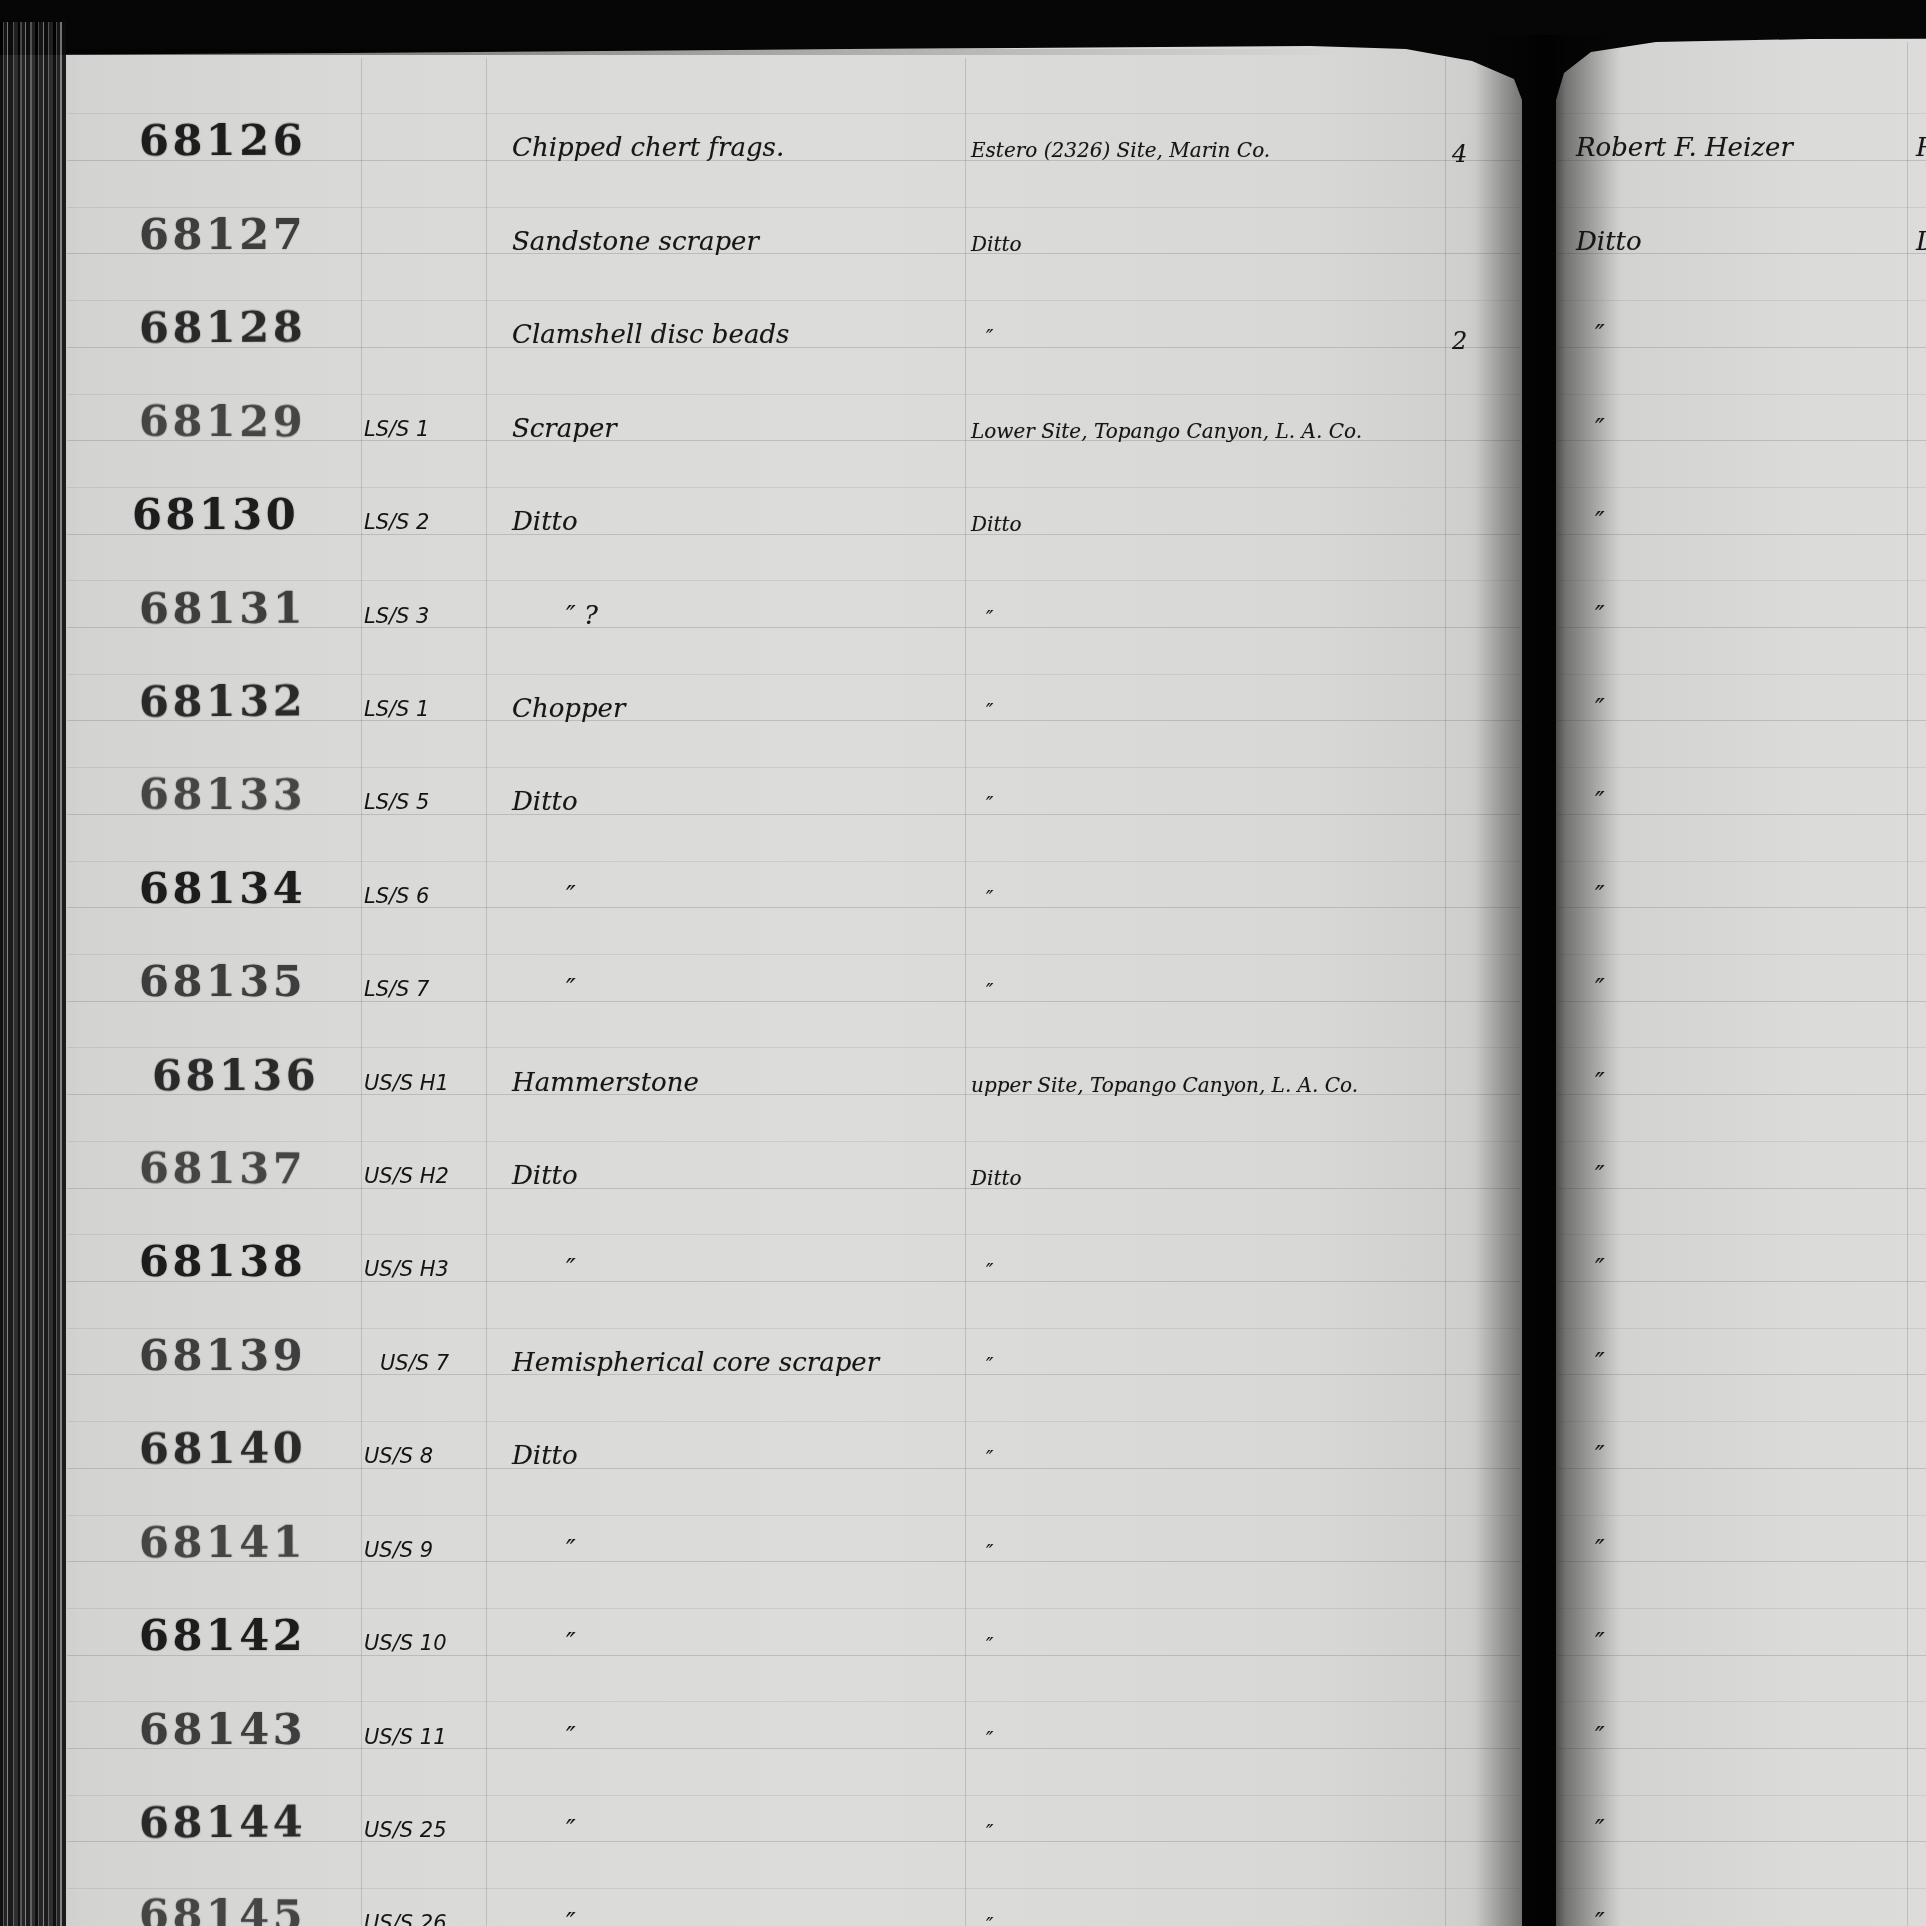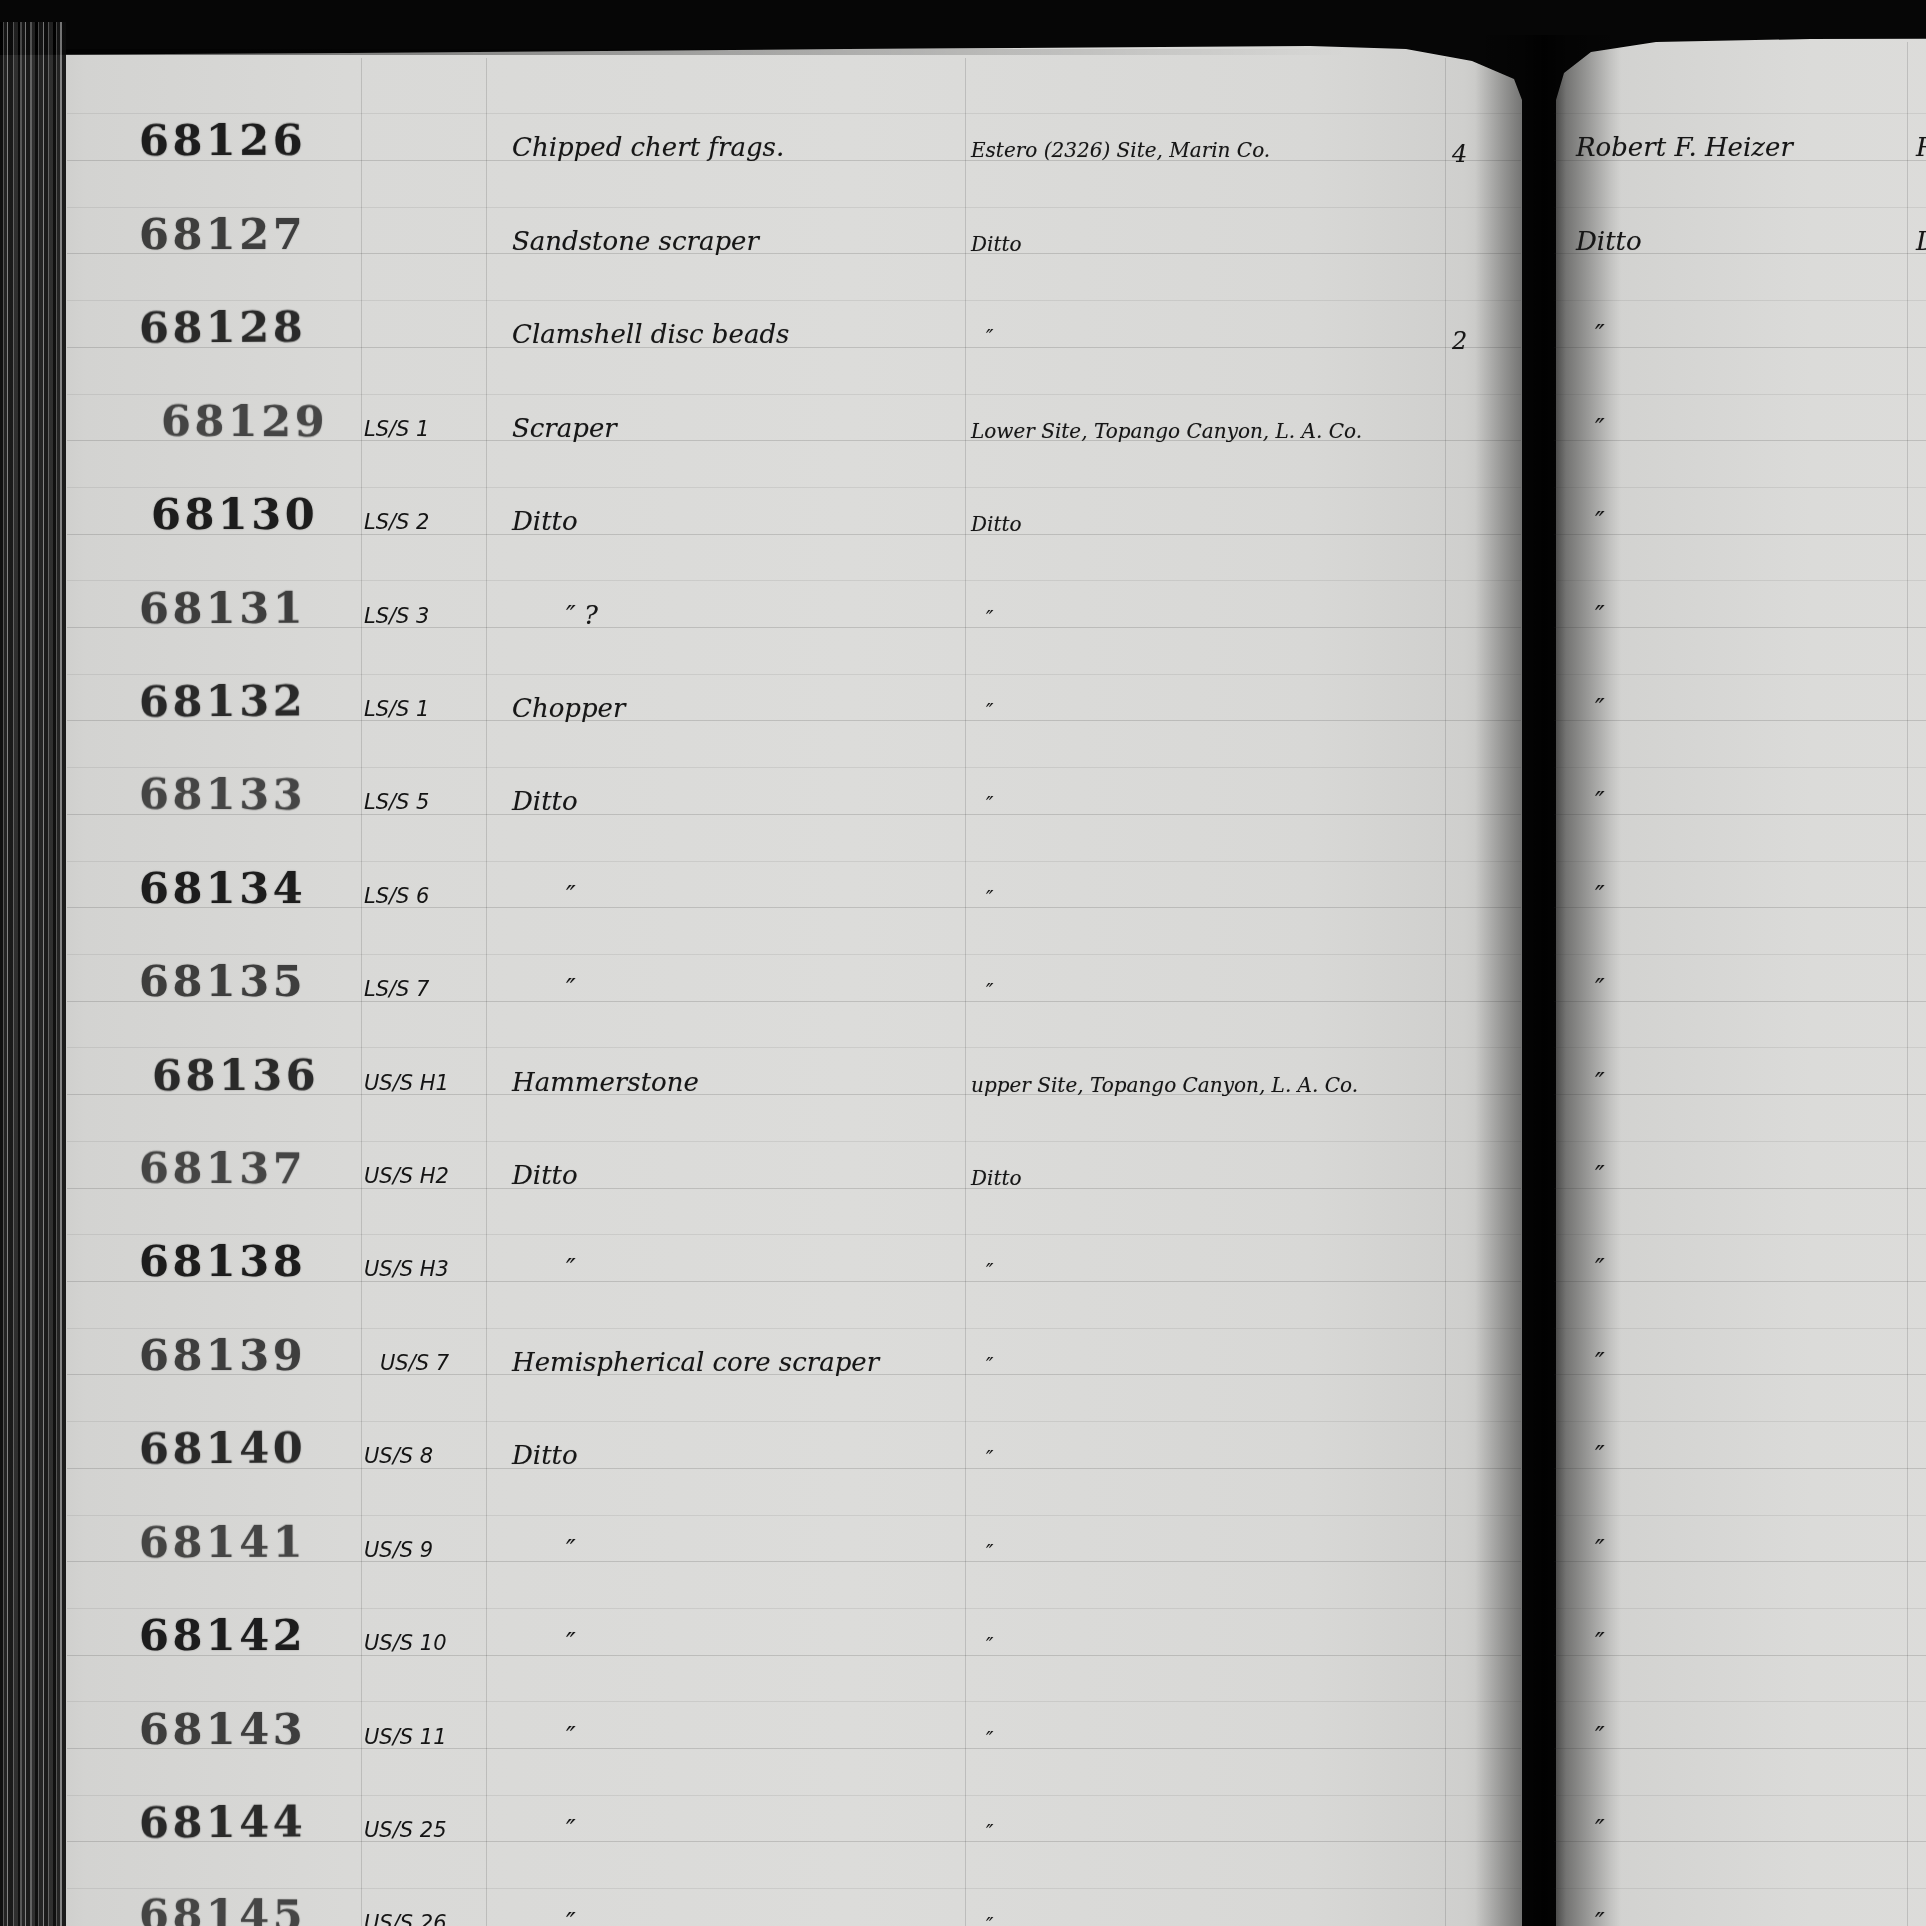--- a/index.html
+++ b/index.html
@@ -168,28 +168,28 @@
         <span class="cell hand" style="left: 1916px;">Ditto</span>
       </div>
       <div class="row" style="top: 274px;">
         <span class="cell stamp" style="left: 139px;">68128</span>
         <span class="cell hand" style="left: 512px;">Clamshell disc beads</span>
         <span class="cell hand site-cell" style="left: 986px;">″</span>
         <span class="cell hand count" style="left: 1452px;">2</span>
         <span class="cell hand" style="left: 1595px;">″</span>
       </div>
       <div class="row" style="top: 368px;">
-        <span class="cell stamp" style="left: 139px; margin-left: 22px;">68129</span>
+        <span class="cell stamp" style="left: 139px;">68129</span>
         <span class="cell code" style="left: 364px;">LS/S 1</span>
         <span class="cell hand" style="left: 512px;">Scraper</span>
         <span class="cell hand site-cell" style="left: 971px;">Lower Site, Topango Canyon, L. A. Co.</span>
         <span class="cell hand" style="left: 1595px;">″</span>
       </div>
       <div class="row" style="top: 461px;">
-        <span class="cell stamp" style="left: 151px;">68130</span>
+        <span class="cell stamp" style="left: 132px;">68130</span>
         <span class="cell code" style="left: 364px;">LS/S 2</span>
         <span class="cell hand" style="left: 512px;">Ditto</span>
         <span class="cell hand site-cell" style="left: 971px;">Ditto</span>
         <span class="cell hand" style="left: 1595px;">″</span>
       </div>
       <div class="row" style="top: 555px;">
         <span class="cell stamp" style="left: 139px;">68131</span>
         <span class="cell code" style="left: 364px;">LS/S 3</span>
         <span class="cell hand" style="left: 566px;">″ ?</span>
         <span class="cell hand site-cell" style="left: 986px;">″</span>

